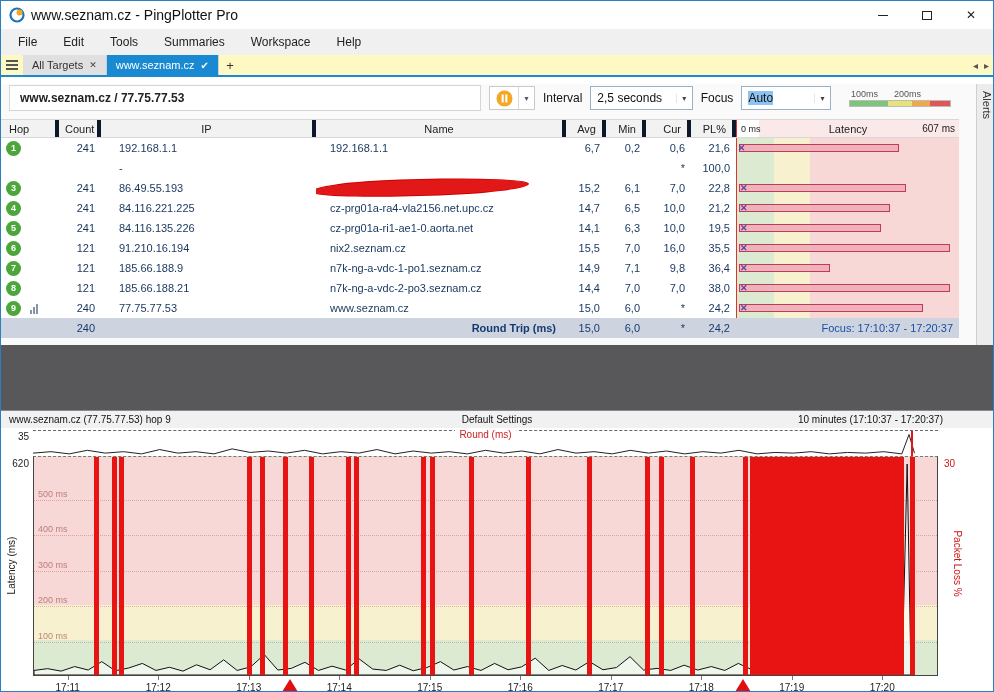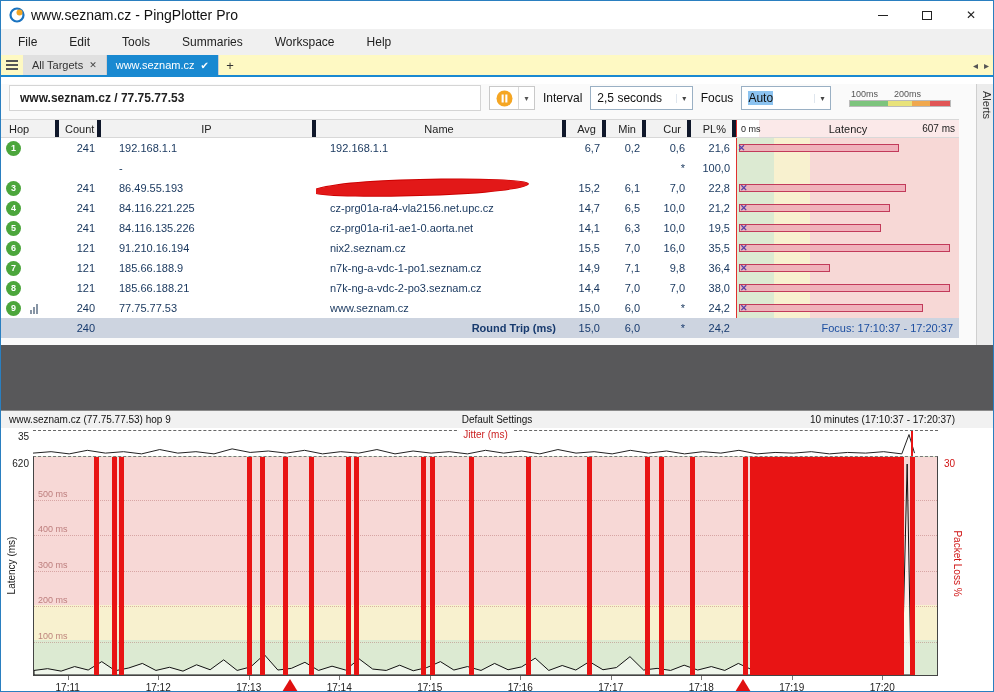--- a/index.html
+++ b/index.html
@@ -13,21 +13,21 @@
 
   
   .titlebar{height:28px;background:#fff;display:flex;align-items:center;}
   .app-icon{width:16px;height:16px;margin:0 6px 0 8px;}
   .title-text{font-size:14px;color:#111;flex:1;}
   .winbtn{width:44px;height:28px;display:flex;align-items:center;justify-content:center;font-size:12px;color:#222;cursor:default;}
   .winbtn.max span{display:block;width:10px;height:9px;border:1px solid #222;}
   .winbtn.min span{display:block;width:10px;height:1px;background:#222;}
 
   
-  .menubar{height:26px;background:#f0f0f0;display:flex;align-items:center;padding-left:8px;gap:14px;}
+  .menubar{height:26px;background:#f0f0f0;display:flex;align-items:center;padding-left:8px;gap:8px;}
   .menu-item{font-size:12px;color:#222;padding:4px 9px;}
 
   
   .tabbar{height:20px;background:#fef9c3;display:flex;align-items:flex-end;position:relative;}
   .hamburger{width:22px;height:20px;display:flex;flex-direction:column;justify-content:center;gap:2px;padding:0 5px;}
   .hamburger i{display:block;height:2px;background:#555;}
   .tab{height:20px;display:flex;align-items:center;gap:6px;padding:0 9px;font-size:11px;color:#333;background:#e0e0e0;border-right:1px solid #cfcfcf;}
   .tab .x{font-size:9px;color:#444;}
   .tab.active{background:var(--accent-blue);color:#fff;}
   .tab.active .chk{font-size:10px;color:#fff;}
@@ -94,21 +94,21 @@
   .srow .num{text-align:right;padding-right:6px;}
   .srow .focus-cell{text-align:right;padding-right:6px;color:#1c4ea0;}
 
   .dark-area{height:65px;background:#58585a;}
 
   
   .graph{height:288px;background:#fff;}
   .graph-header{position:relative;height:18px;background:#f1f1f1;border-top:1px solid #8a8a8a;font-size:10px;color:#111;line-height:17px;}
   .graph-header .l{position:absolute;left:8px;}
   .graph-header .c{position:absolute;left:50%;transform:translateX(-50%);}
-  .graph-header .r{position:absolute;right:38px;}
+  .graph-header .r{position:absolute;right:50px;}
 
   .graph-body{position:relative;height:270px;}
   .jit-max{position:absolute;left:0;top:3px;width:28px;text-align:right;font-size:10px;color:#222;}
   .lat-max{position:absolute;left:0;top:30px;width:28px;text-align:right;font-size:10px;color:#222;}
   .pl-max{position:absolute;left:943px;top:30px;font-size:10px;color:#d01414;}
   .y-rot{position:absolute;left:-35px;top:132px;width:90px;text-align:center;font-size:10px;color:#222;transform:rotate(-90deg);}
   .pl-rot{position:absolute;left:911px;top:130px;width:90px;text-align:center;font-size:10px;color:#d01414;transform:rotate(90deg);}
 
   .plot-area{position:absolute;left:32px;top:0;width:905px;height:270px;}
   .jitter-strip{position:absolute;left:0;top:2px;width:100%;height:26px;background:#fff;border-top:1px dashed #666;}
@@ -413,21 +413,21 @@
     </div>
     <div class="graph-body">
       <span class="jit-max">35</span>
       <span class="lat-max">620</span>
       <span class="pl-max">30</span>
       <span class="y-rot">Latency (ms)</span>
       <span class="pl-rot">Packet Loss %</span>
 
       <div class="plot-area">
         <div class="jitter-strip" id="jitter-strip">
-          <span class="jitter-label">Jitter (ms)</span>
+          <span class="jitter-label">Round (ms)</span>
         <svg class="line-svg" viewBox="0 0 905 26" preserveAspectRatio="none">
               <polyline points="0.0,23.0 18.1,21.5 36.2,23.8 54.3,20.1 72.4,23.0 90.5,21.5 108.6,23.8 126.7,19.3 144.8,23.0 162.9,21.5 181.0,23.8 199.1,18.6 217.2,22.3 235.3,20.8 253.4,23.0 271.5,20.1 289.6,23.8 307.7,21.5 325.8,23.0 343.9,19.3 362.0,23.8 380.1,20.8 398.2,23.0 416.3,21.5 434.4,23.8 452.5,20.1 470.6,23.0 488.7,20.8 506.8,23.8 524.9,19.3 543.0,23.0 561.1,21.5 579.2,23.8 597.3,20.1 615.4,23.0 633.5,20.8 651.6,23.8 669.7,21.5 687.8,23.0 705.9,20.1 724.0,23.8 742.1,22.3 760.2,23.0 778.3,21.5 796.4,23.8 814.5,22.3 832.6,23.0 850.7,21.5 868.8,23.8 876.0,3.7 881.5,23.0" fill="none" stroke="#222" stroke-width="1" vector-effect="non-scaling-stroke"></polyline>
             </svg>
             <div class="jitter-red" style="left:97%"></div>
           </div>
         <div class="main-plot" id="main-plot">
             <div class="gridline" style="top:42.580645161290334px"></div>
             <span class="grid-label" style="top:31.580645161290334px">500 ms</span>
             <div class="gridline" style="top:78.06451612903226px"></div>
             <span class="grid-label" style="top:67.06451612903226px">400 ms</span>

